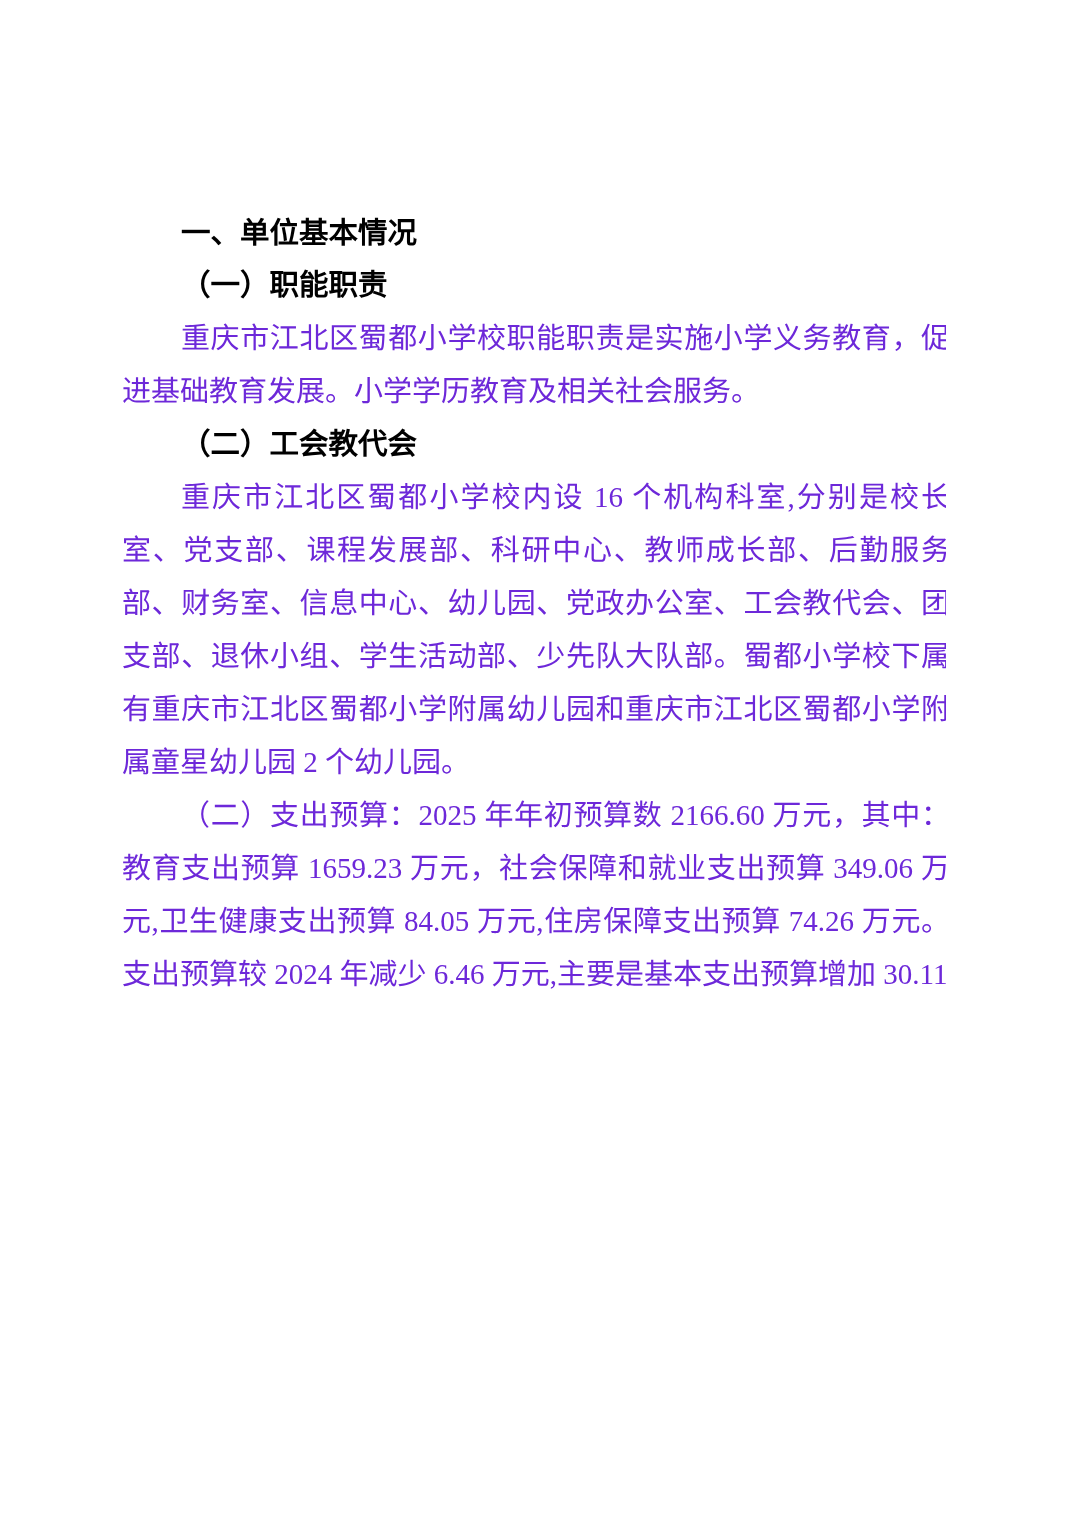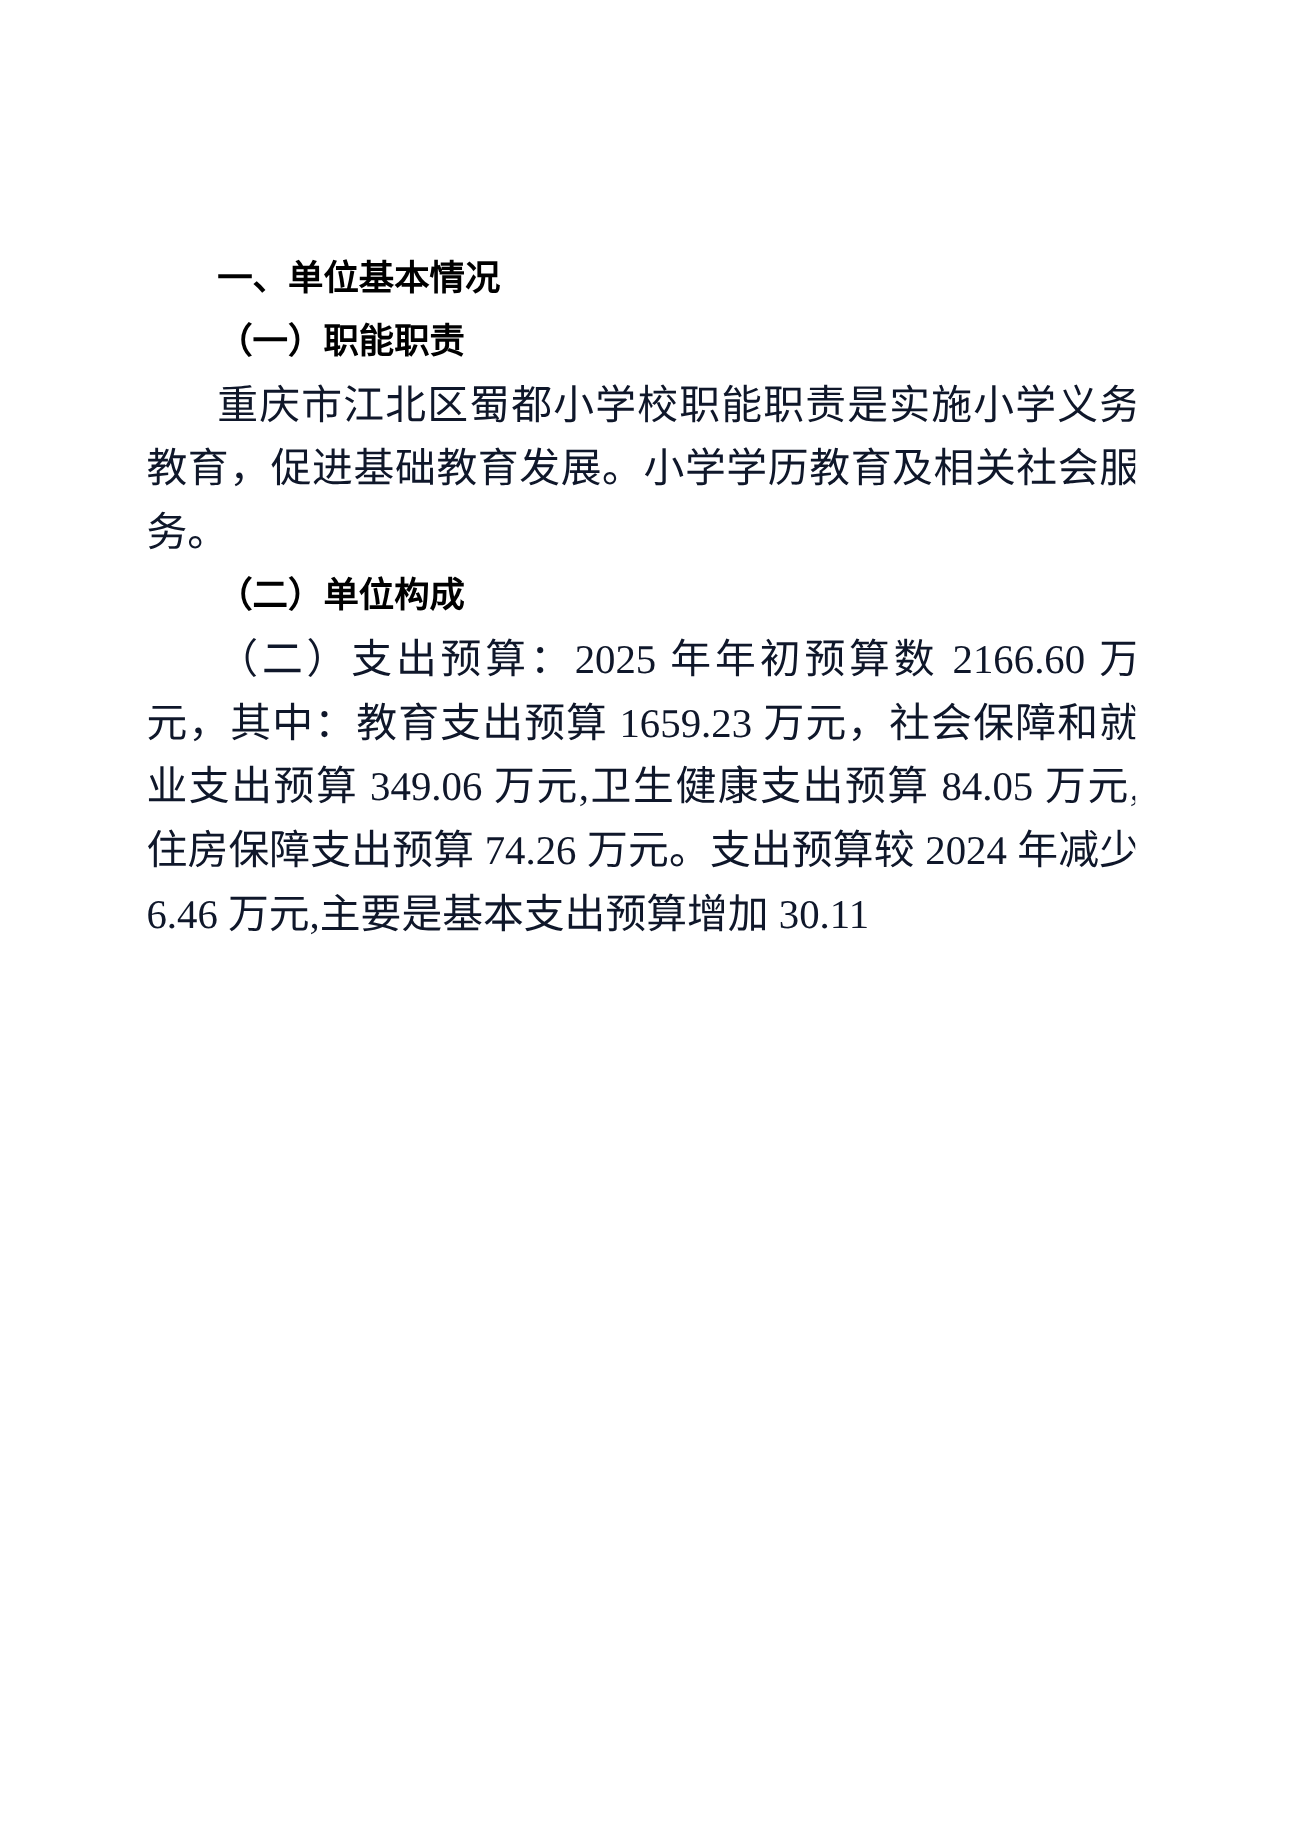--- a/index.html
+++ b/index.html
@@ -39,36 +39,37 @@
     font-weight: 700;
     font-size: 29.5px;
     line-height: 53px;
     text-indent: 59px;
     text-align: left;
     color: #000000;
   }
   .paragraph {
     font-family: "Liberation Serif", "DejaVu Serif", serif;
     font-weight: 400;
-    font-size: 34px;
+    font-size: 29px;
     line-height: 53px;
     text-indent: 59px;
     text-align: justify;
     text-justify: inter-ideograph;
-    color: #0f172a;
+    color: #6d28d9;
   }
   .para-lead {
     font-family: "Liberation Serif", "DejaVu Serif", serif;
     font-weight: 400;
   }
 </style>
 </head>
 <body>
 
 <div class="page">
   <div class="doc-content" id="doc-content">
       <div class="heading">一、单位基本情况</div>
       <div class="subheading">（一）职能职责</div>
       <div class="paragraph">重庆市江北区蜀都小学校职能职责是实施小学义务教育，促进基础教育发展。小学学历教育及相关社会服务。</div>
-      <div class="subheading">（二）单位构成</div>
+      <div class="subheading">（二）工会教代会</div>
+      <div class="paragraph">重庆市江北区蜀都小学校内设 16 个机构科室,分别是校长室、党支部、课程发展部、科研中心、教师成长部、后勤服务部、财务室、信息中心、幼儿园、党政办公室、工会教代会、团支部、退休小组、学生活动部、少先队大队部。蜀都小学校下属有重庆市江北区蜀都小学附属幼儿园和重庆市江北区蜀都小学附属童星幼儿园 2 个幼儿园。</div>
       <div class="paragraph"><span class="para-lead">（二）支出预算：</span>2025 年年初预算数 2166.60 万元，其中：教育支出预算 1659.23 万元，社会保障和就业支出预算 349.06 万元,卫生健康支出预算 84.05 万元,住房保障支出预算 74.26 万元。支出预算较 2024 年减少 6.46 万元,主要是基本支出预算增加 30.11</div>
     </div>
 </div>
 
 </body></html>

